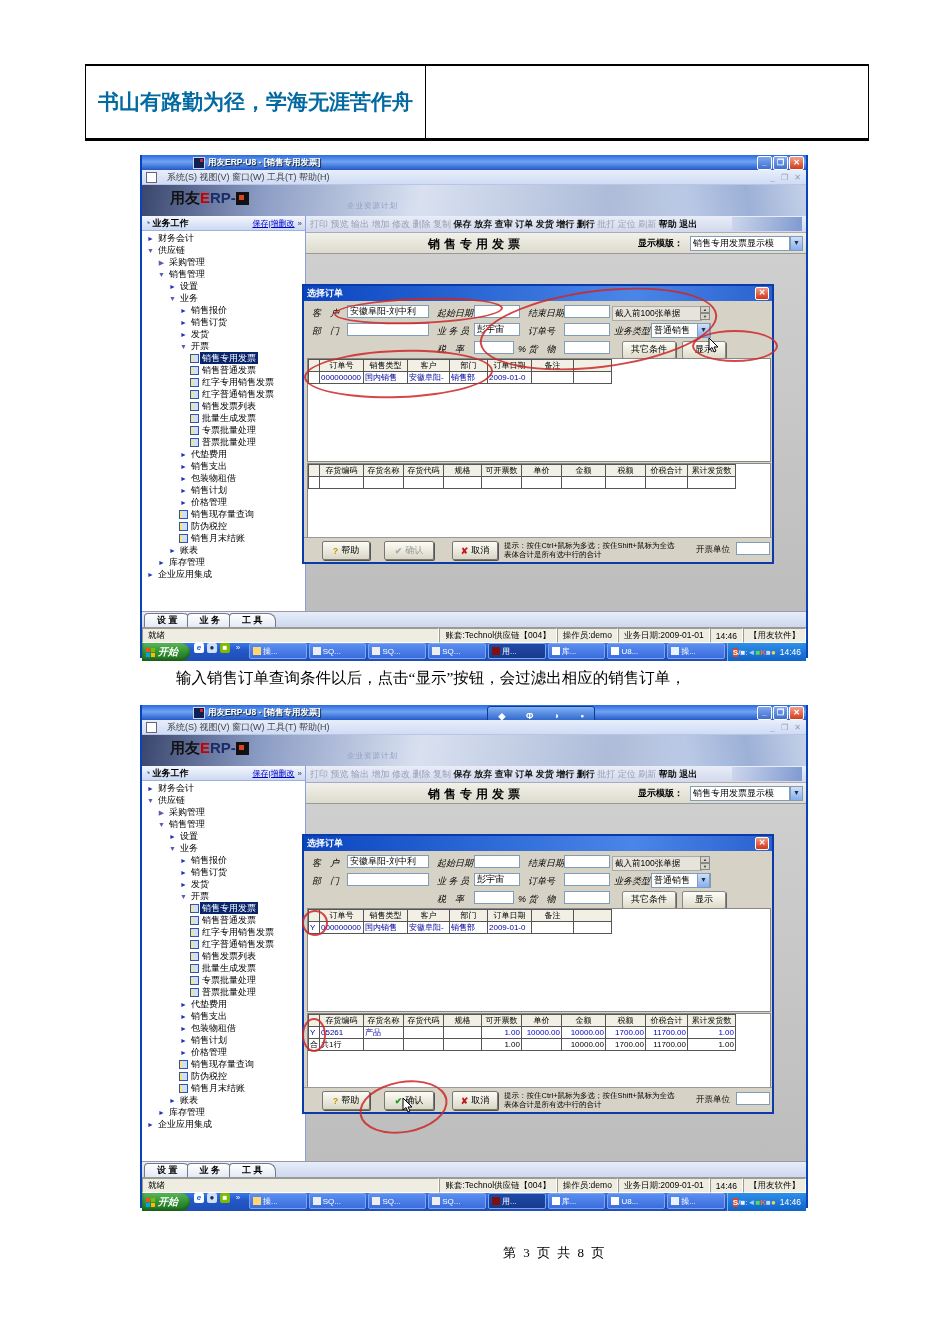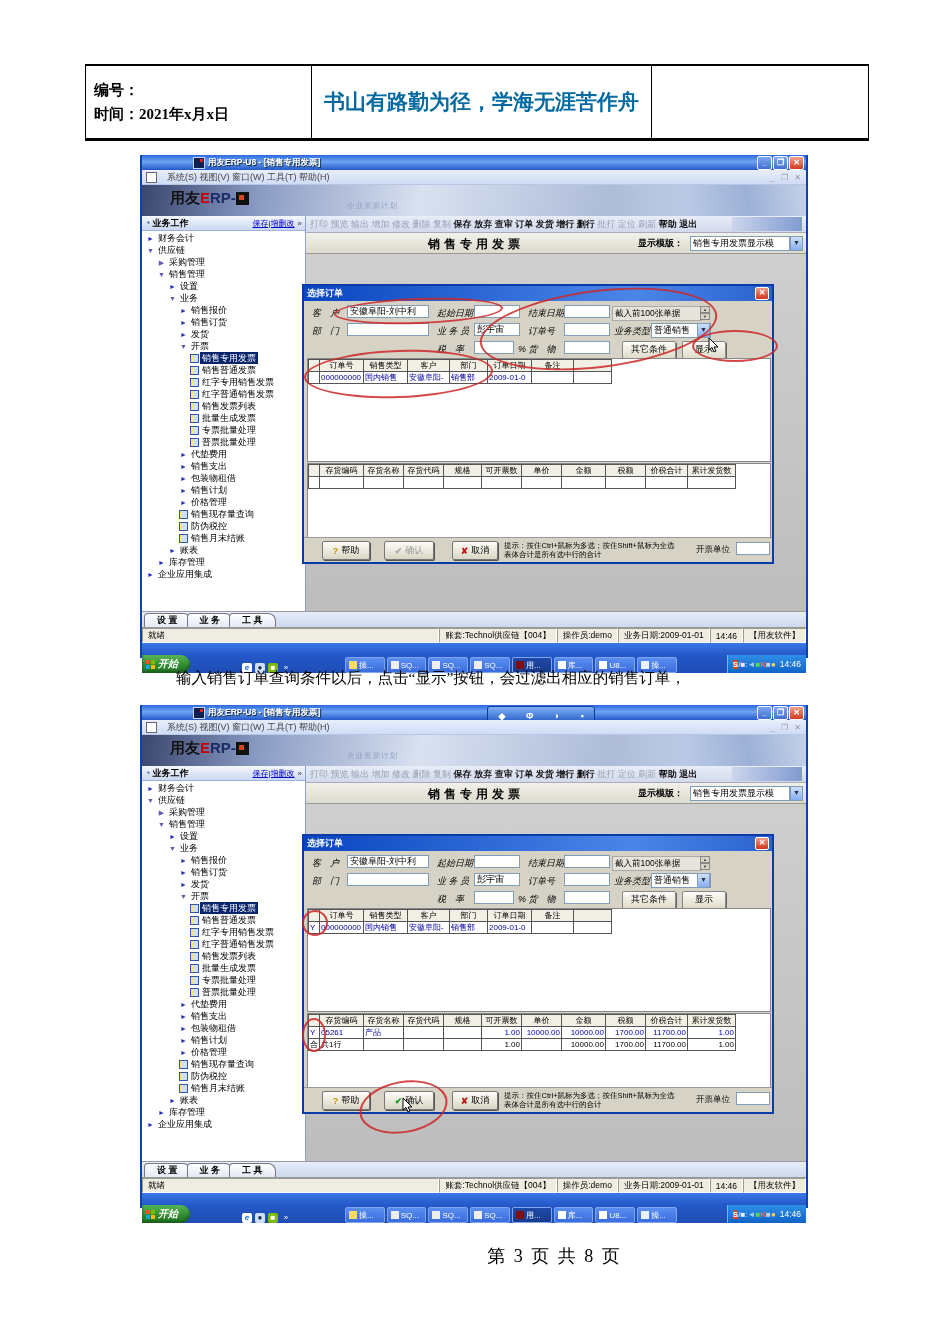--- a/index.html
+++ b/index.html
@@ -7,21 +7,21 @@
 
   
   .doc-header{position:absolute;left:85px;top:64px;width:782px;height:72px;display:flex;
     border:1px solid #000;border-top:2px solid #000;border-bottom:3px solid #000;}
   .dh-cell{border-right:1px solid #000;display:flex;flex-direction:column;justify-content:center;padding:2px 8px;box-sizing:border-box;}
   .dh-left{width:226px;font-weight:bold;font-size:15px;font-family:"Liberation Serif",serif;line-height:1.6;}
   .dh-mid{width:340px;align-items:center;justify-content:center;}
   .dh-slogan{color:#0369a1;font-weight:bold;font-size:21px;font-family:"Liberation Serif",serif;white-space:nowrap;}
   .dh-right{flex:1;border-right:none;align-items:center;font-weight:bold;font-size:15px;font-family:"Liberation Serif",serif;}
   .doc-caption{position:absolute;left:142px;top:668px;width:680px;font-size:15.5px;font-family:"Liberation Serif",serif;text-indent:34px;}
-  .doc-footer{position:absolute;left:0;top:1244px;width:859px;text-align:center;font-size:18px;font-family:"Liberation Serif",serif;letter-spacing:2px;padding-left:250px;box-sizing:border-box;}
+  .doc-footer{position:absolute;left:0;top:1244px;width:859px;text-align:center;font-size:13px;font-family:"Liberation Serif",serif;letter-spacing:2px;padding-left:250px;box-sizing:border-box;}
 
   
   .shot{position:absolute;left:140px;width:668px;height:503px;font-size:9px;
     border-left:2px solid #0a43b8;border-right:2px solid #0a43b8;box-sizing:border-box;background:#d6d2c6;}
   .shot1{top:155px;} .shot2{top:705px;}
   .titlebar{height:15px;background:linear-gradient(#2b6ae0,#6fa3f2 45%,#2458c8);display:flex;align-items:center;color:#fff;font-weight:bold;position:relative;padding-left:48px;}
   .t-appicon{width:10px;height:10px;background:#102050;margin:0 3px;border:1px solid #c9d6f2;position:relative;}
   .t-appicon::after{content:"";position:absolute;right:1px;top:1px;width:3px;height:3px;background:#d22;}
   .t-title{white-space:nowrap;font-size:8.5px;text-shadow:1px 1px 1px #123;}
   .winbtns{position:absolute;right:2px;top:1px;display:flex;gap:1px;}
@@ -104,21 +104,21 @@
   
   .ann{position:absolute;border:2px solid rgba(204,40,40,.85);border-radius:50%;pointer-events:none;}
   .cursor{position:absolute;width:11px;height:15px;pointer-events:none;}
 
   
   .tabsrow{height:15px;background:linear-gradient(#e7edf9,#cdd8ee);border-top:1px solid #99a;display:flex;align-items:flex-end;padding-left:2px;gap:0;}
   .tab{height:13px;line-height:13px;padding:0 12px;border:1px solid #778;border-bottom:none;border-radius:4px 8px 0 0;background:linear-gradient(#fff,#e3e9f5);font-weight:bold;margin-right:-4px;}
   .statusbar{height:15px;background:#efede2;border-top:1px solid #999;display:flex;align-items:stretch;font-size:8.5px;}
   .seg{border:1px solid;border-color:#9a9a8e #fff #fff #9a9a8e;display:flex;align-items:center;padding:0 5px;white-space:nowrap;}
   .seg.ready{flex:1;}
-  .taskbar{height:30px;background:linear-gradient(#3c77e8,#2458c8 40%,#1e4db4);display:flex;align-items:flex-end;overflow:hidden;gap:48px;}
+  .taskbar{height:18px;background:linear-gradient(#3c77e8,#2458c8 40%,#1e4db4);display:flex;align-items:flex-start;overflow:hidden;}
   .startbtn{height:18px;background:linear-gradient(#58b558,#2e8a2e 60%,#247524);color:#fff;font-weight:bold;font-style:italic;font-size:10px;display:flex;align-items:center;gap:3px;padding:0 12px 0 4px;border-radius:0 9px 9px 0;flex:none;box-shadow:inset 0 -2px 3px #1a5c1a;}
   .winflag{display:inline-grid;grid-template-columns:4px 4px;grid-gap:1px;}
   .winflag i{width:4px;height:4px;display:block;}
   .wf1{background:#f25022;} .wf2{background:#7fba00;} .wf3{background:#00a4ef;} .wf4{background:#ffb900;}
   .quick{display:flex;gap:3px;align-items:center;padding:0 4px;color:#fff;flex:none;}
   .qic{width:10px;height:10px;border-radius:2px;font-size:8px;line-height:10px;text-align:center;}
   .q-e{background:#fff;color:#1166dd;font-weight:bold;font-style:italic;}
   .q-b{background:#cfe0ff;color:#234;} .q-g{background:#7fba00;color:#fff;} .q-m{background:transparent;color:#fff;}
   .tasks{flex:1;display:flex;gap:2px;overflow:hidden;padding:0 2px;}
   .task{flex:1;max-width:58px;height:14px;background:linear-gradient(#5b8ef0,#3a6ddd);border:1px solid #7fa4f0;border-radius:2px;color:#fff;display:flex;align-items:center;gap:2px;padding:0 3px;overflow:hidden;}
@@ -129,24 +129,20 @@
   .tray{flex:none;background:linear-gradient(#2f8fe8,#0f63c8);height:18px;display:flex;align-items:center;gap:2px;padding:0 5px;border-left:1px solid #7fb0f0;color:#fff;}
   .tray .tg{font-size:8px;line-height:10px;}
   .t-s{background:#d42;width:9px;height:9px;text-align:center;font-weight:bold;}
   .t-w{color:#eef;} .t-c{color:#9fd0ff;} .t-g{color:#4fdf4f;} .t-k{color:#ff6a4a;font-weight:bold;} .t-b{color:#bcd6ff;} .t-y{color:#ffd24a;}
   .clock{font-size:8.5px;margin-left:2px;}
 </style>
 </head>
 <body>
 
 <div class="doc-header">
-  <div class="dh-cell dh-left">
-    <span>编号：</span>
-    <span>时间：2021年x月x日</span>
-  </div>
   <div class="dh-cell dh-mid">
     <span class="dh-slogan">书山有路勤为径，学海无涯苦作舟</span>
   </div>
 </div>
 
 <div class="shot shot1">
   <div class="titlebar">
     <span class="t-appicon"></span>
     <span class="t-title">用友ERP-U8 - [销售专用发票]</span>
     <span class="winbtns">

